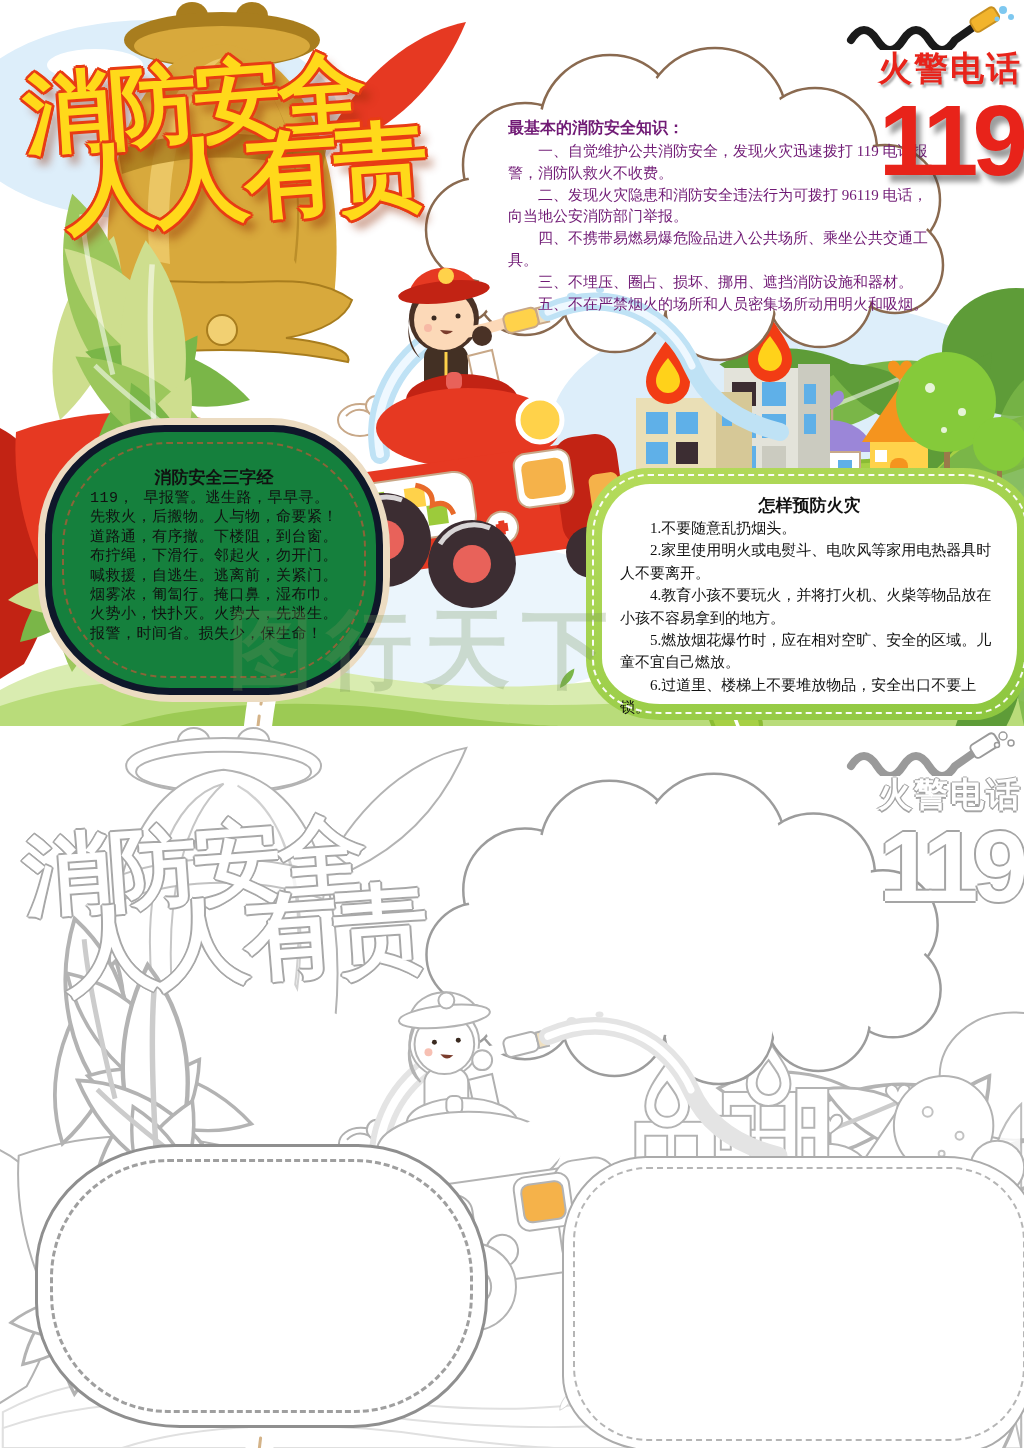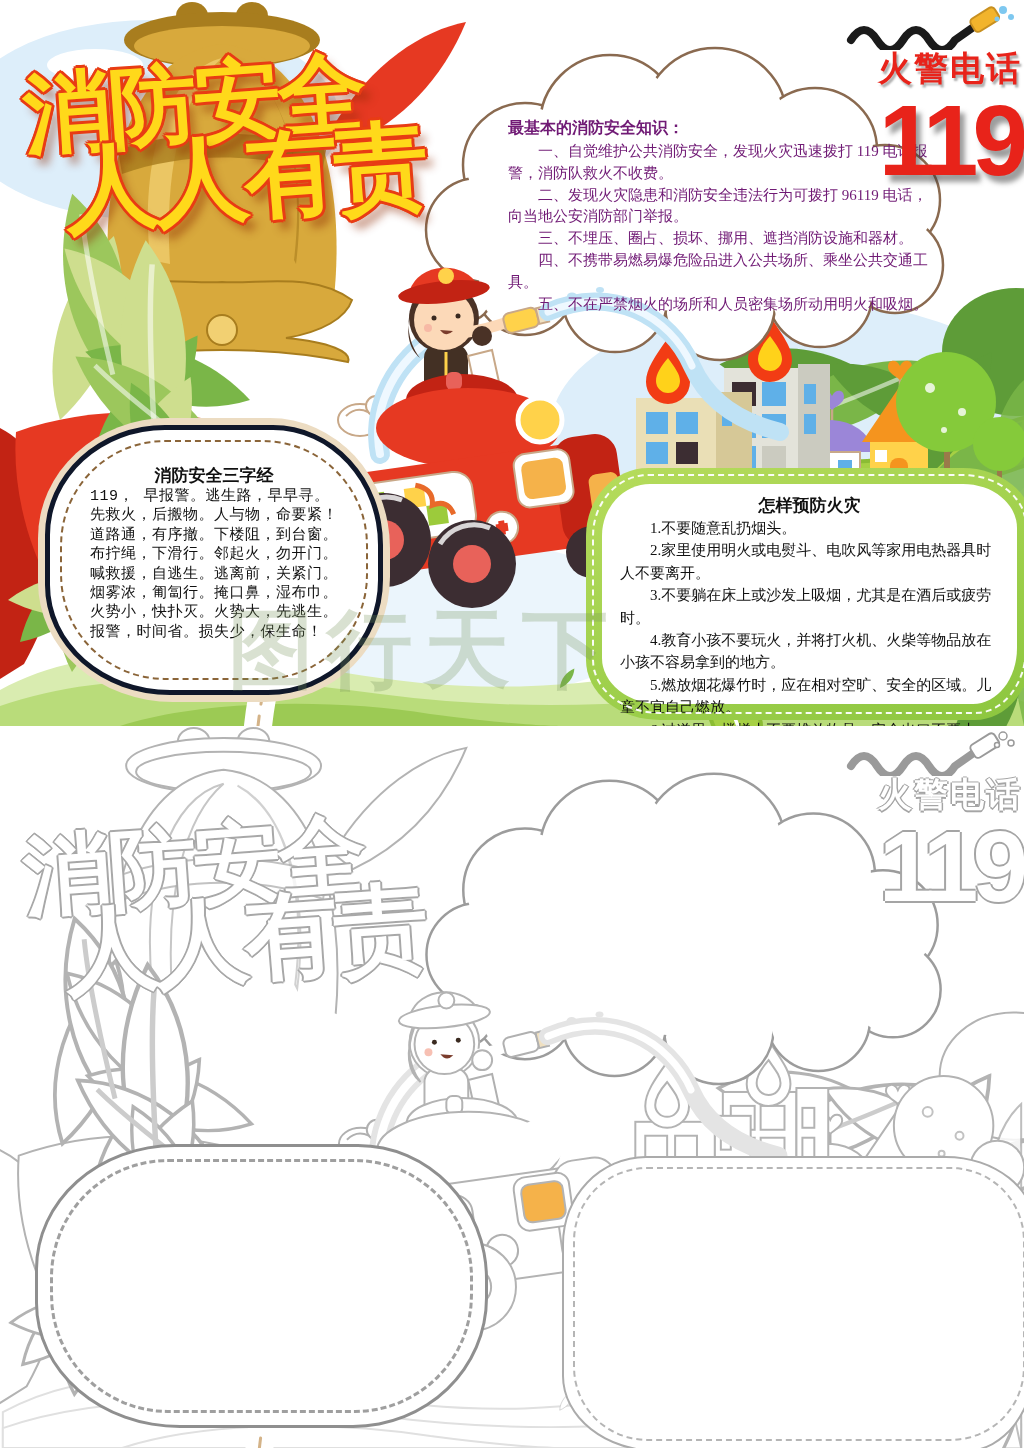--- a/index.html
+++ b/index.html
@@ -78,22 +78,22 @@
 
   
   .cloud-text{position:absolute;left:508px;top:118px;width:428px;z-index:5;
     font-family:"Liberation Serif", serif;color:#701a75;}
   .k-title{font-weight:bold;font-size:16px;margin-bottom:2px;}
   .k-item{font-size:15px;line-height:21.8px;text-indent:2em;}
 
   
   .box-left{position:absolute;left:38px;top:418px;width:352px;height:284px;z-index:3;
     background:#ecdcc2;border-radius:130px 120px 125px 135px/120px 130px 125px 120px;}
-  .box-left .inner{position:absolute;inset:7px;background:#ffffff;
-    border:5px solid #0f172a;border-radius:120px 110px 115px 125px/110px 120px 115px 110px;}
+  .box-left .inner{position:absolute;inset:7px;background:#15803d;
+    border:7px solid #0f172a;border-radius:120px 110px 115px 125px/110px 120px 115px 110px;}
   .box-left .inner::before{content:"";position:absolute;inset:10px;
     border:2.5px dashed #8a6438;border-radius:105px;pointer-events:none;}
   .b-title{text-align:center;font-weight:bold;font-size:17px;margin-top:34px;
     font-family:"Liberation Serif", serif;color:#111;}
   .s-lines{width:fit-content;margin:0 auto 0 auto;font-family:Liberation Mono, monospace;}
   .s-line{font-size:15px;line-height:19.4px;letter-spacing:.5px;color:#111;}
 
   
   .box-right{position:absolute;left:586px;top:468px;width:447px;height:252px;z-index:3;
     background:linear-gradient(160deg,#b6dc5c,#8cc63f);
@@ -388,22 +388,22 @@
       </svg>
       <div class="hl-label">火警电话</div>
       <div class="hl-number">119</div>
     </div>
 
     <div class="cloud-text">
       <div class="k-title">最基本的消防安全知识：</div>
       <div class="k-items">
           <div class="k-item">一、自觉维护公共消防安全，发现火灾迅速拨打 119 电话报警，消防队救火不收费。</div>
           <div class="k-item">二、发现火灾隐患和消防安全违法行为可拨打 96119 电话，向当地公安消防部门举报。</div>
+          <div class="k-item">四、不携带易燃易爆危险品进入公共场所、乘坐公共交通工具。</div>
           <div class="k-item">三、不埋压、圈占、损坏、挪用、遮挡消防设施和器材。</div>
-          <div class="k-item">四、不携带易燃易爆危险品进入公共场所、乘坐公共交通工具。</div>
           <div class="k-item">五、不在严禁烟火的场所和人员密集场所动用明火和吸烟。</div>
         </div>
     </div>
 
     <div class="box-left">
       <div class="inner">
         <div class="b-title">消防安全三字经</div>
         <div class="s-lines">
             <div class="s-line">119， 早报警。逃生路，早早寻。</div>
             <div class="s-line">先救火，后搬物。人与物，命要紧！</div>
@@ -416,21 +416,20 @@
           </div>
       </div>
     </div>
 
     <div class="box-right">
       <div class="inner">
         <div class="b-title">怎样预防火灾</div>
         <div class="p-items">
             <div class="p-item">1.不要随意乱扔烟头。</div>
             <div class="p-item">2.家里使用明火或电熨斗、电吹风等家用电热器具时人不要离开。</div>
-            <div class="p-item">3.不要躺在床上或沙发上吸烟，尤其是在酒后或疲劳时。</div>
             <div class="p-item">4.教育小孩不要玩火，并将打火机、火柴等物品放在小孩不容易拿到的地方。</div>
             <div class="p-item">5.燃放烟花爆竹时，应在相对空旷、安全的区域。儿童不宜自己燃放。</div>
             <div class="p-item">6.过道里、楼梯上不要堆放物品，安全出口不要上锁。</div>
           </div>
       </div>
     </div>
   </section>
 
   <section class="half sketch">
     <svg class="scene" viewBox="0 0 1024 726">

